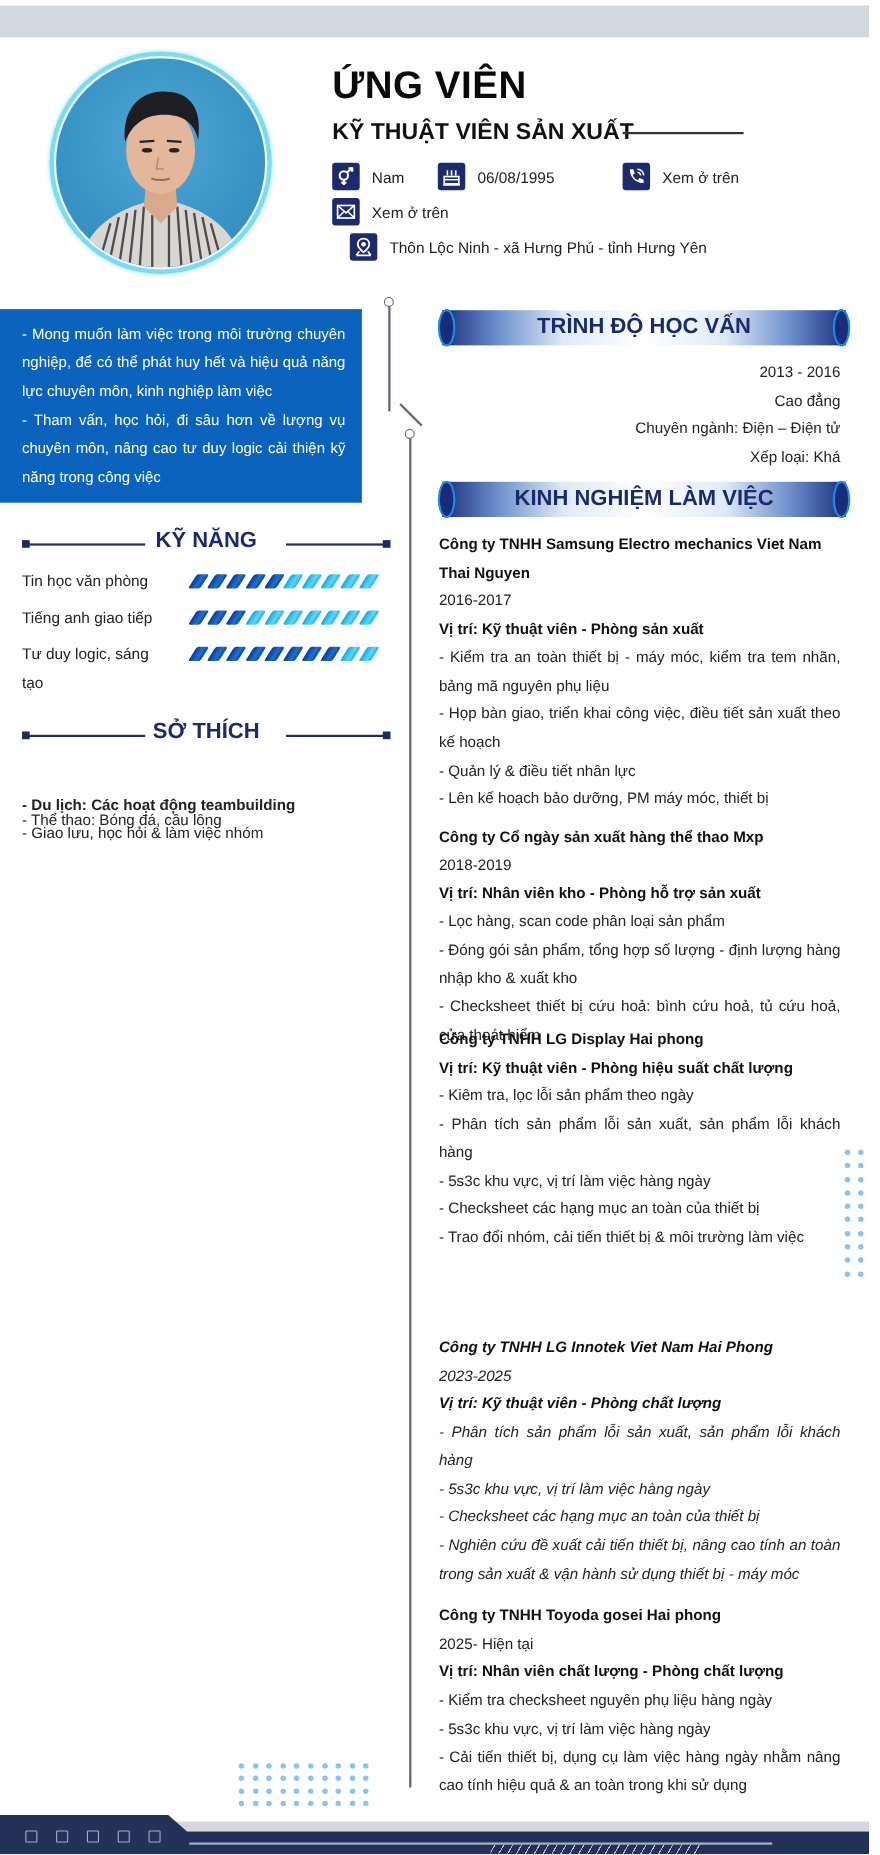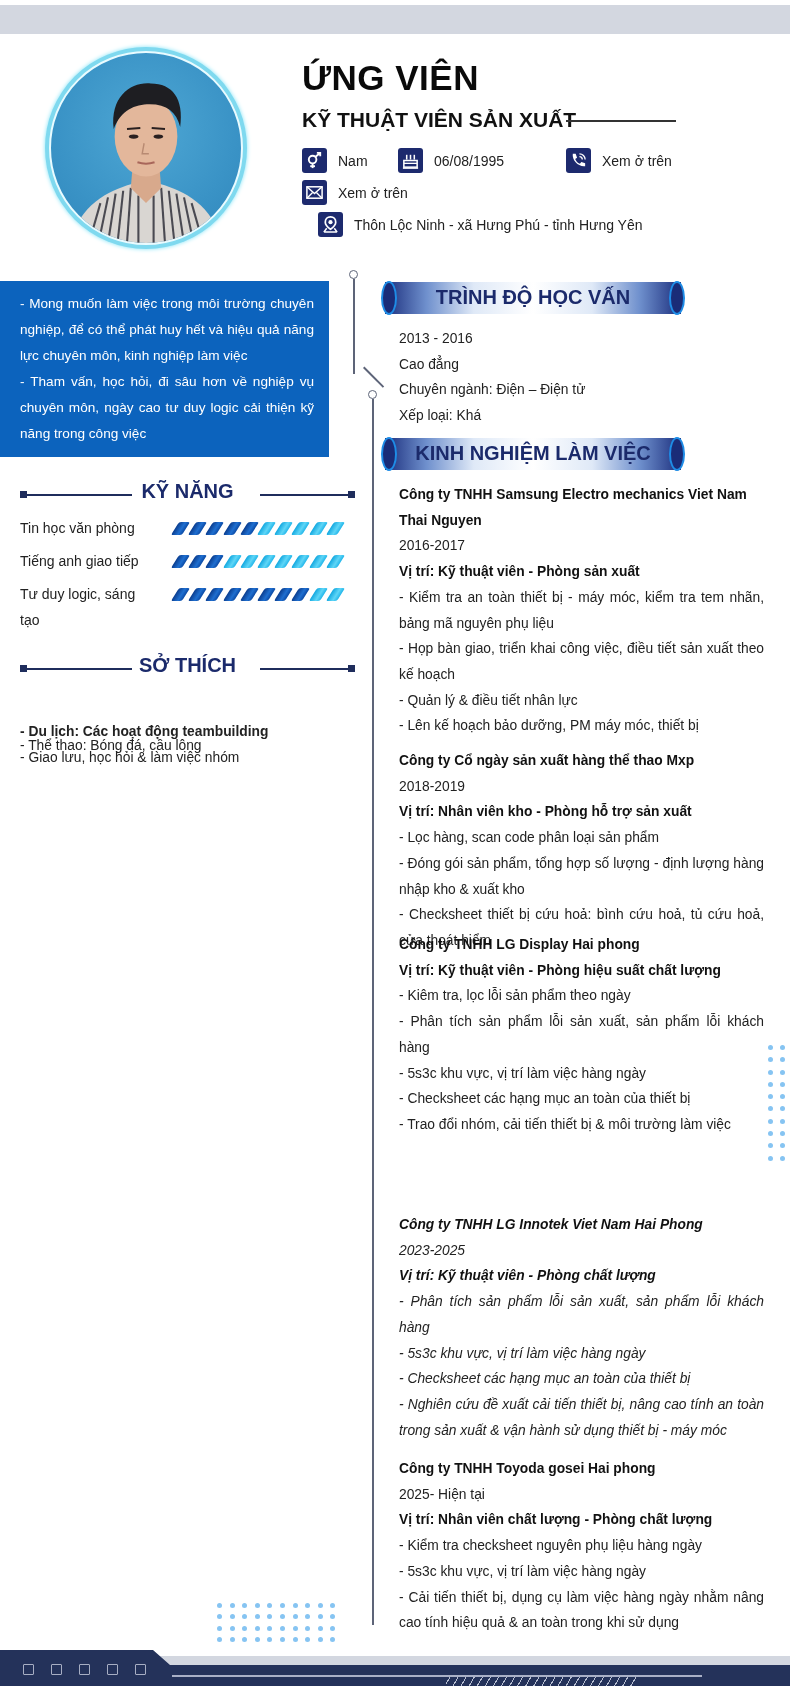--- a/index.html
+++ b/index.html
@@ -41,21 +41,21 @@
     .skill-row { position: absolute; left: 20px; width: 330px; font-size: 14px; color: #222; line-height: 26px; }
     .skill-row .label { width: 130px; display: inline-block; vertical-align: top; }
     .skill-bars { position: absolute; left: 155px; top: 7px; display: flex; }
     .skill-bars .b { width: 11px; height: 13px; margin-right: 6.2px; transform: skewX(-32deg); border-radius: 2px; }
     .b.on { background: linear-gradient(90deg, #0a3d8f 0%, #1f6fd0 60%, #0b4aa5 100%); }
     .b.off { background: linear-gradient(90deg, #13a8e0 0%, #5fd6f7 60%, #22b6ea 100%); }
 
     .hobby { position: absolute; left: 20px; font-size: 13.8px; color: #222; line-height: 26px; }
 
     
-    .banner { position: absolute; left: 381px; width: 304px; height: 34px; text-decoration: underline; }
+    .banner { position: absolute; left: 398px; width: 375px; height: 34px; text-decoration: underline; }
     .banner .bg { position: absolute; left: 4px; right: 4px; top: 1px; bottom: 1px;
       background: linear-gradient(90deg, #1b2e7d 0%, #6f90cd 14%, #dfe9f7 30%, #ffffff 50%, #dfe9f7 70%, #6f90cd 86%, #1b2e7d 100%); }
     .banner .capL, .banner .capR { position: absolute; top: 0; width: 16px; height: 34px; border-radius: 50%;
       background: #1a2c78; border: 2.5px solid #1e8ce6; }
     .banner .capL { left: 0; } .banner .capR { right: 0; }
     .banner .t { position: absolute; left: 0; right: 0; top: 5px; text-align: center; font-size: 20px; font-weight: bold; color: #1b2a6b; }
 
     .rtext { position: absolute; left: 399px; width: 365px; font-size: 13.8px; color: #222; line-height: 25.7px; }
     .rtext p { margin: 0; }
     .rtext .b { font-weight: bold; color: #111; }
@@ -171,21 +171,21 @@
         <path d="M10 2 C6.5 2 4.5 4.5 4.5 7.5 C4.5 11 10 15 10 15 C10 15 15.5 11 15.5 7.5 C15.5 4.5 13.5 2 10 2 Z" fill="none" stroke="#fff" stroke-width="1.8"></path>
         <circle cx="10" cy="7.5" r="2.2" fill="#fff"></circle>
         <path d="M3 18 L6 14 M17 18 L14 14 M3 18 L17 18" stroke="#fff" stroke-width="1.6" fill="none"></path>
       </svg>
   </span>
   <span>Thôn Lộc Ninh - xã Hưng Phú - tỉnh Hưng Yên</span>
 </div>
 
 <div class="objective">
   <p>- Mong muốn làm việc trong môi trường chuyên nghiệp, để có thể phát huy hết và hiệu quả năng lực chuyên môn, kinh nghiệp làm việc</p>
-  <p>- Tham vấn, học hỏi, đi sâu hơn về nghiệp vụ chuyên môn, ngày cao tư duy logic cải thiện kỹ năng trong công việc</p>
+  <p>- Tham vấn, học hỏi, đi sâu hơn về lượng vụ chuyên môn, nâng cao tư duy logic cải thiện kỹ năng trong công việc</p>
 </div>
 
 <div class="tl-node" style="left:349px; top:270px;"></div>
 <div class="tl-line" style="left:353px; top:279px; height:95px;"></div>
 <div class="tl-line" style="left:363px; top:368px; height:28px; transform: rotate(-45deg); transform-origin: top left;"></div>
 <div class="tl-node" style="left:368px; top:390px;"></div>
 <div class="tl-line" style="left:372px; top:399px; height:1226px;"></div>
 
 <div class="lhead" style="top:480px;">
   <span class="sq" style="left:0;"></span>
@@ -251,21 +251,21 @@
 <div class="hobby" style="top:733px;">- Thể thao: Bóng đá, cầu lông</div>
 <div class="hobby" style="top:719px;font-weight:bold;">- Du lịch: Các hoạt động teambuilding</div>
 <div class="hobby" style="top:745px;">- Giao lưu, học hỏi &amp; làm việc nhóm</div>
 
 <div class="banner" style="top:281px;">
   <div class="bg"></div>
     <div class="capL"></div>
     <div class="capR"></div>
   <div class="t">TRÌNH ĐỘ HỌC VẤN</div>
 </div>
-<div class="rtext" style="top:326px;">
+<div class="rtext" style="top:326px;text-align:right;">
   <p>2013 - 2016</p>
   <p>Cao đẳng</p>
   <p>Chuyên ngành: Điện – Điện tử</p>
   <p>Xếp loại: Khá</p>
 </div>
 
 <div class="banner" style="top:437px;">
   <div class="bg"></div>
     <div class="capL"></div>
     <div class="capR"></div>

